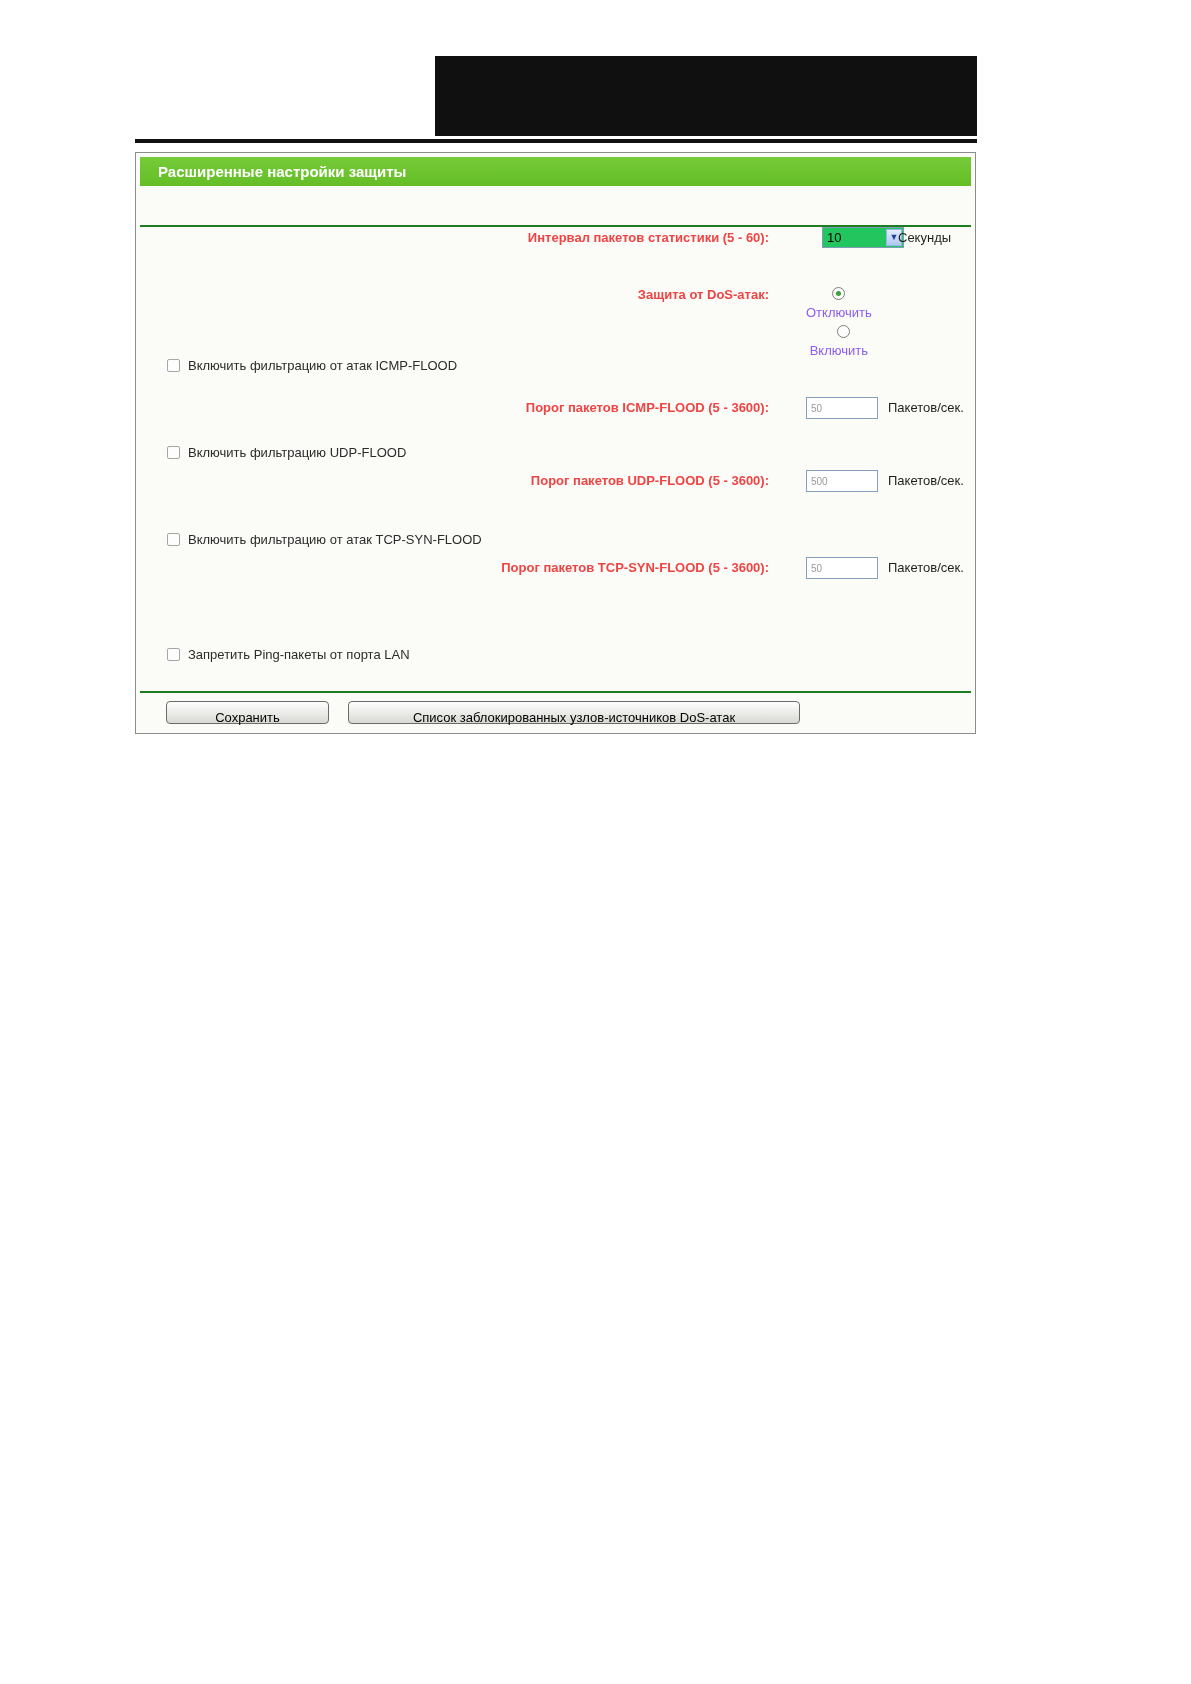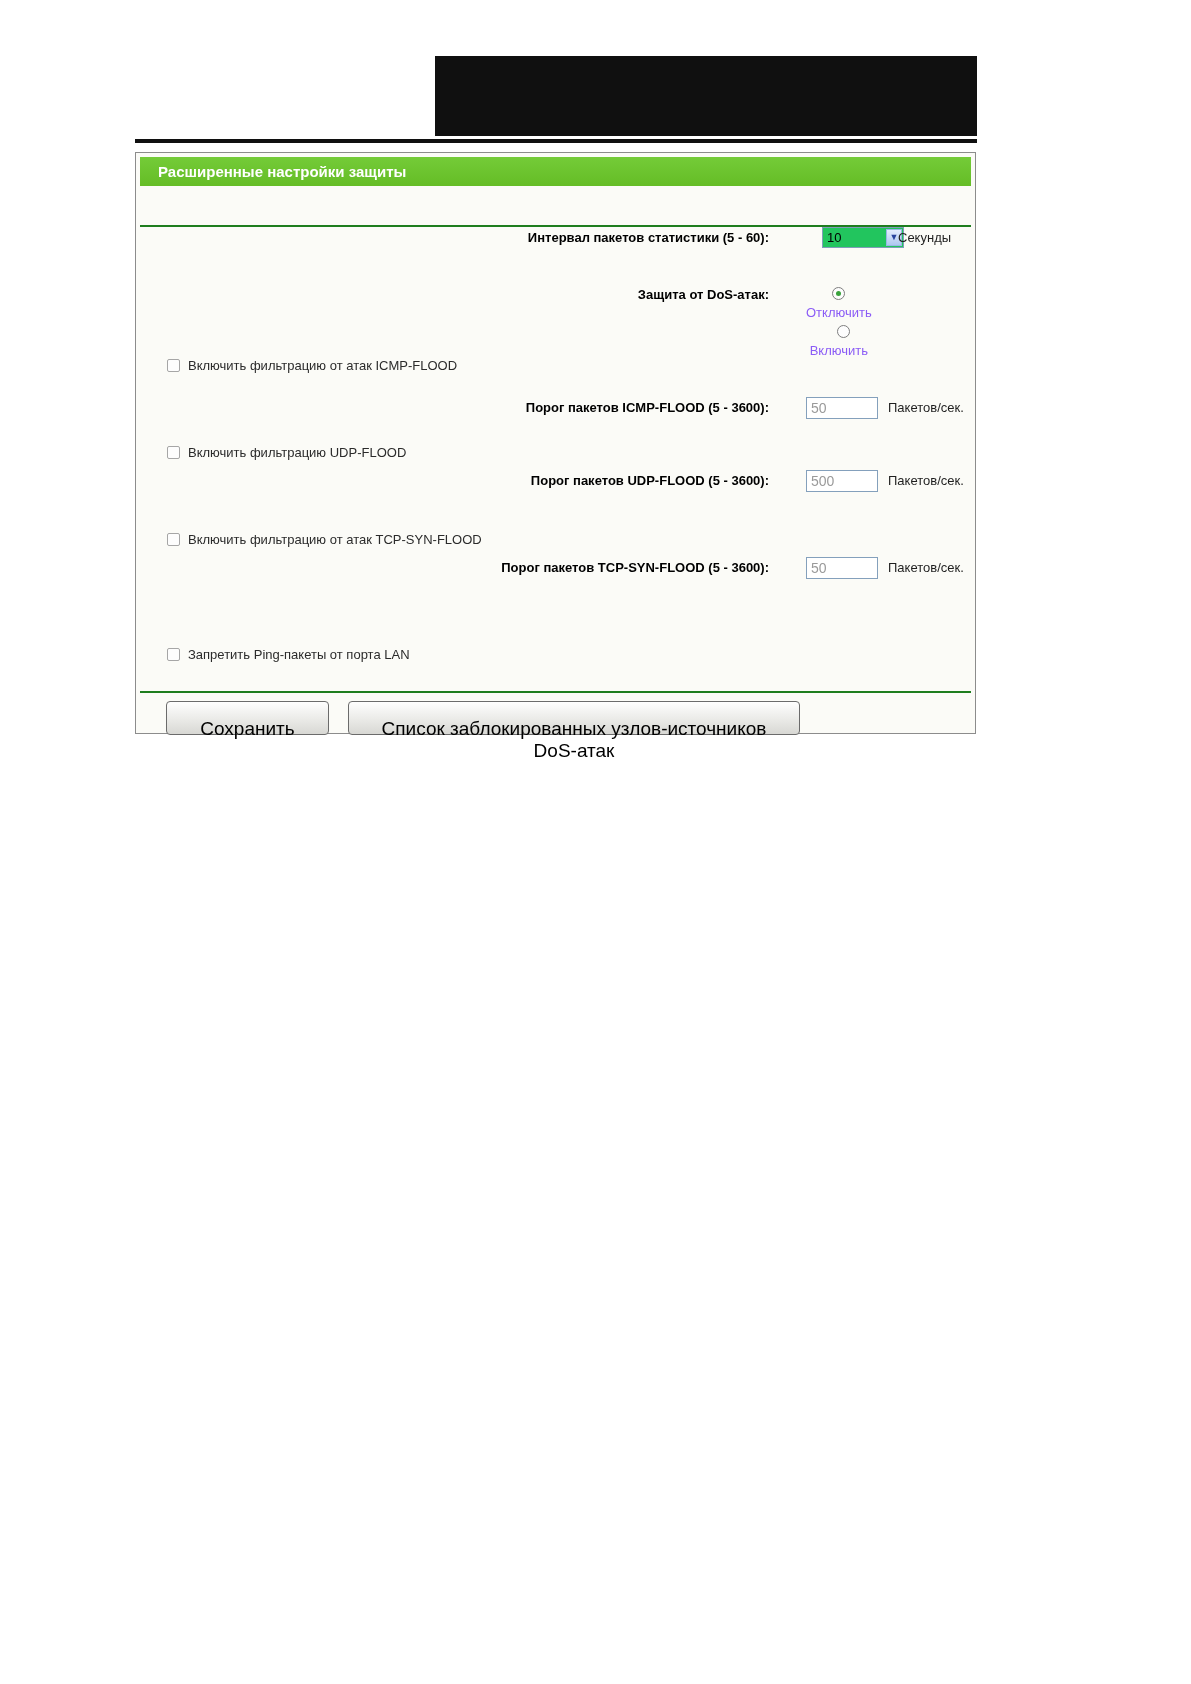--- a/index.html
+++ b/index.html
@@ -24,21 +24,21 @@
     color:#ffffff; font-size:15px; font-weight:bold; line-height:29px;
     padding-left:18px; box-sizing:border-box;
   }
   .hr-green { position:absolute; left:4px; right:4px; height:2px; background:#1e7d1e; }
   .hr-top    { top:72px; }
   .hr-bottom { top:538px; }
 
   .row { position:absolute; left:0; width:100%; }
   .flabel {
     position:absolute; right:206px; top:0; width:520px; text-align:right;
-    font-size:13px; font-weight:bold; color:#000000;
+    font-size:13px; font-weight:bold; color:#ef4444;
   }
   .unit { position:absolute; font-size:13px; color:#1f1f1f; white-space:nowrap; }
 
   
   .row-interval { top:74px; height:21px; }
   .row-interval .flabel { line-height:21px; }
   .select {
     position:absolute; left:686px; top:0; width:82px; height:21px;
     background:#22c55e; border:1px solid #7f9db9; box-sizing:border-box;
   }
@@ -82,35 +82,35 @@
   .row-cb-tcp  { top:380px; }
   .row-cb-wan  { top:465px; }
   .row-cb-lan  { top:495px; }
 
   
   .th-row { height:22px; }
   .th-row .flabel { line-height:22px; }
   .th-input {
     position:absolute; left:670px; top:0; width:72px; height:22px;
     border:1px solid #84a0bc; background:#ffffff; box-sizing:border-box;
-    font-family:"Liberation Sans", sans-serif; font-size:14px; color:#9a9a9a;
+    font-family:"Liberation Sans", sans-serif; font-size:10px; color:#9a9a9a;
     padding:0 4px; outline:none;
   }
   .th-row .unit { left:752px; top:0; line-height:22px; }
   .row-th-icmp { top:244px; }
   .row-th-udp  { top:317px; }
   .row-th-tcp  { top:404px; }
 
   
   .btn {
     position:absolute; top:548px; height:23px;
     border:1px solid #6b6b6b; border-radius:4px;
     background:linear-gradient(#fefefe,#eaeae7 55%,#d8d8d4);
-    font-family:"Liberation Sans", sans-serif; font-size:19px; color:#000;
-    padding:16px; cursor:pointer;
+    font-family:"Liberation Sans", sans-serif; font-size:13px; color:#000;
+    padding:8px; cursor:pointer;
   }
   .btn-save { left:30px; width:163px; }
   .btn-list { left:212px; width:452px; }
 </style>
 </head>
 <body>
 
 <div class="abs redacted-block"></div>
 <div class="abs header-rule"></div>
 

